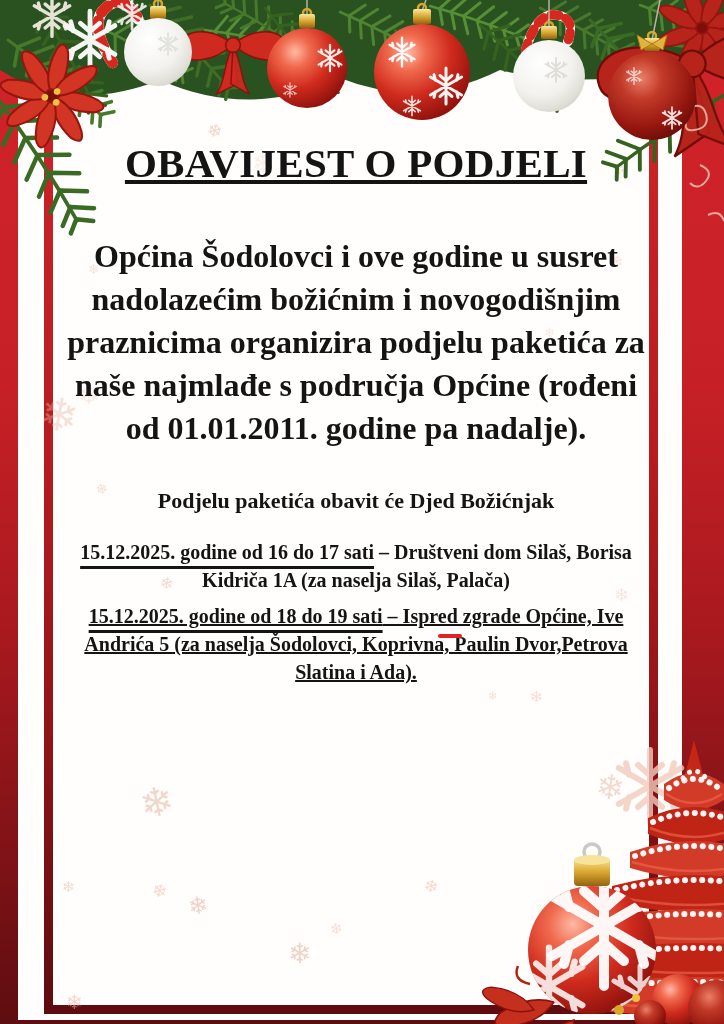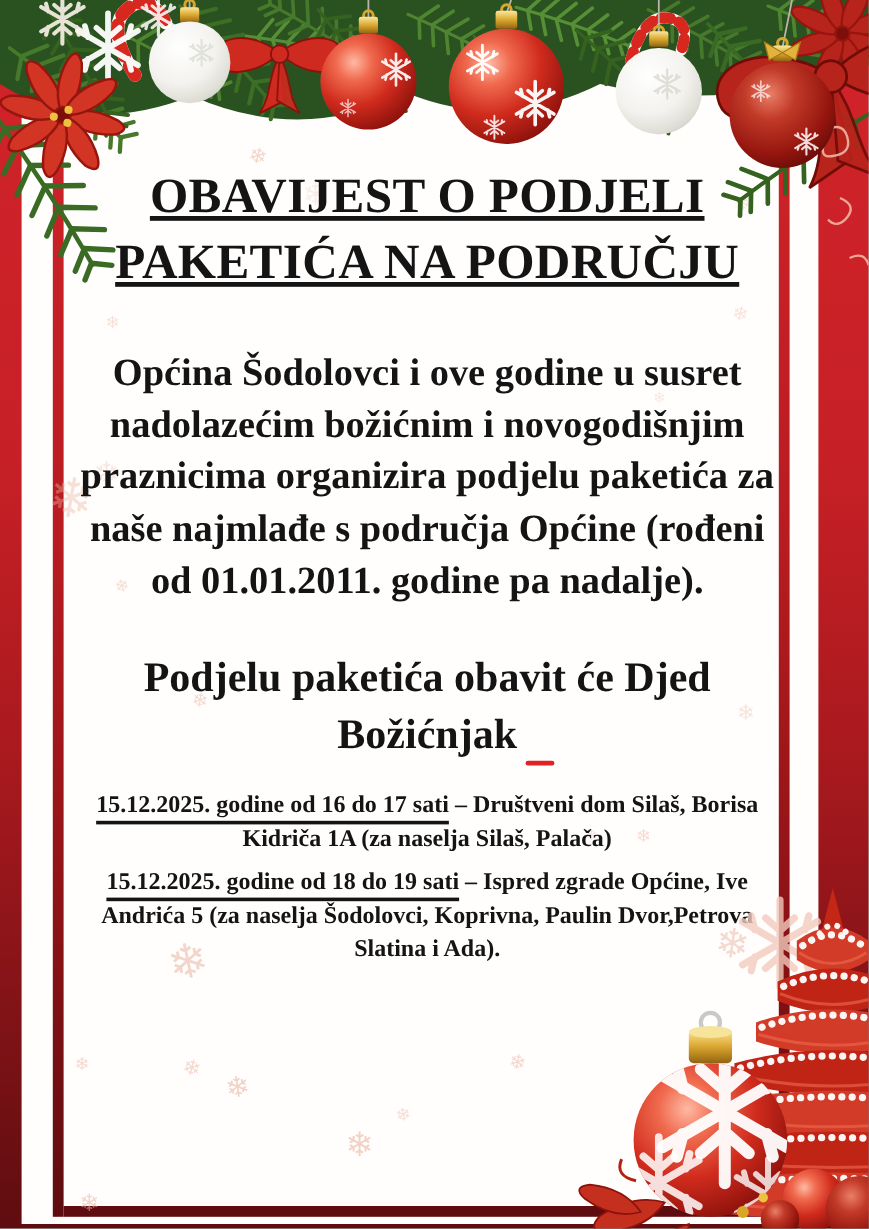--- a/index.html
+++ b/index.html
@@ -11,23 +11,23 @@
   .frame{position:absolute;left:44px;right:66px;top:-12px;bottom:10px;z-index:3;
          border:9px solid #c01d23;
          border-image:linear-gradient(180deg,#d4252b 0%,#b71c20 45%,#8e1316 75%,#5f0c10 100%) 1;}
   .snow-layer{position:absolute;inset:0;z-index:4;pointer-events:none;}
   .sf{position:absolute;font-family:"DejaVu Sans",sans-serif;color:#eab6a4;line-height:1;display:block;}
   .content{position:absolute;left:56px;right:68px;top:0;z-index:5;text-align:center;
            color:#141414;font-weight:700;}
   .content h1{margin:136px 0 0;font-size:41px;line-height:1.33;letter-spacing:.3px;font-weight:700;}
   .tl{display:block;text-decoration:underline;}
   .intro{margin:44px auto 0;max-width:600px;font-size:32px;line-height:1.35;}
-  .santa{margin:36px auto 0;font-size:35px;line-height:1.35;}
+  .santa{margin:36px auto 0;font-size:22px;line-height:1.35;}
   .event{margin:22px auto 0;font-size:20px;line-height:1.4;}
-  .event.second{margin-top:8px;}
+  .event.second{margin-top:8px;text-decoration:underline;}
   .sched{text-decoration:underline;text-decoration-thickness:3px;text-underline-offset:7px;}
   .spell-mark{position:absolute;left:438px;top:634px;width:24px;height:4px;background:#e02222;
               border-radius:2px;z-index:6;}
   .garland{position:absolute;left:0;top:0;z-index:7;pointer-events:none;}
   .tree{position:absolute;right:0;bottom:0;z-index:7;pointer-events:none;}
 </style>
 </head>
 <body>
 
 <div class="poster">
@@ -58,21 +58,20 @@
     <span class="sf" style="left:188px;top:894px;font-size:24px;opacity:.6;transform:rotate(-8deg)">❄</span>
     <span class="sf" style="left:288px;top:940px;font-size:28px;opacity:.6">❄</span>
     <span class="sf" style="left:424px;top:878px;font-size:17px;opacity:.5;transform:rotate(12deg)">❄</span>
     <span class="sf" style="left:330px;top:922px;font-size:15px;opacity:.45;transform:rotate(-10deg)">❄</span>
     <span class="sf" style="left:66px;top:992px;font-size:20px;opacity:.55">❄</span>
   </div>
 
   <div class="content">
     <h1>
       <span class="tl">OBAVIJEST O PODJELI</span>
-      <span class="tl">PAKETIĆA NA PODRUČJU</span>
     </h1>
     <p class="intro">Općina Šodolovci i ove godine u susret nadolazećim božićnim i novogodišnjim praznicima organizira podjelu paketića za naše najmlađe s područja Općine (rođeni od 01.01.2011. godine pa nadalje).</p>
     <p class="santa">Podjelu paketića obavit će Djed Božićnjak</p>
     <p class="event"><span class="sched">15.12.2025. godine od 16 do 17 sati</span><span> – Društveni dom Silaš, Borisa Kidriča 1A (za naselja Silaš, Palača)</span></p>
     <p class="event second"><span class="sched">15.12.2025. godine od 18 do 19 sati</span><span> – Ispred zgrade Općine, Ive Andrića 5 (za naselja Šodolovci, Koprivna, Paulin Dvor,Petrova Slatina i Ada).</span></p>
   </div>
 
   <div class="spell-mark"></div>
 
   <svg class="garland" width="724" height="270" viewBox="0 0 724 270">

